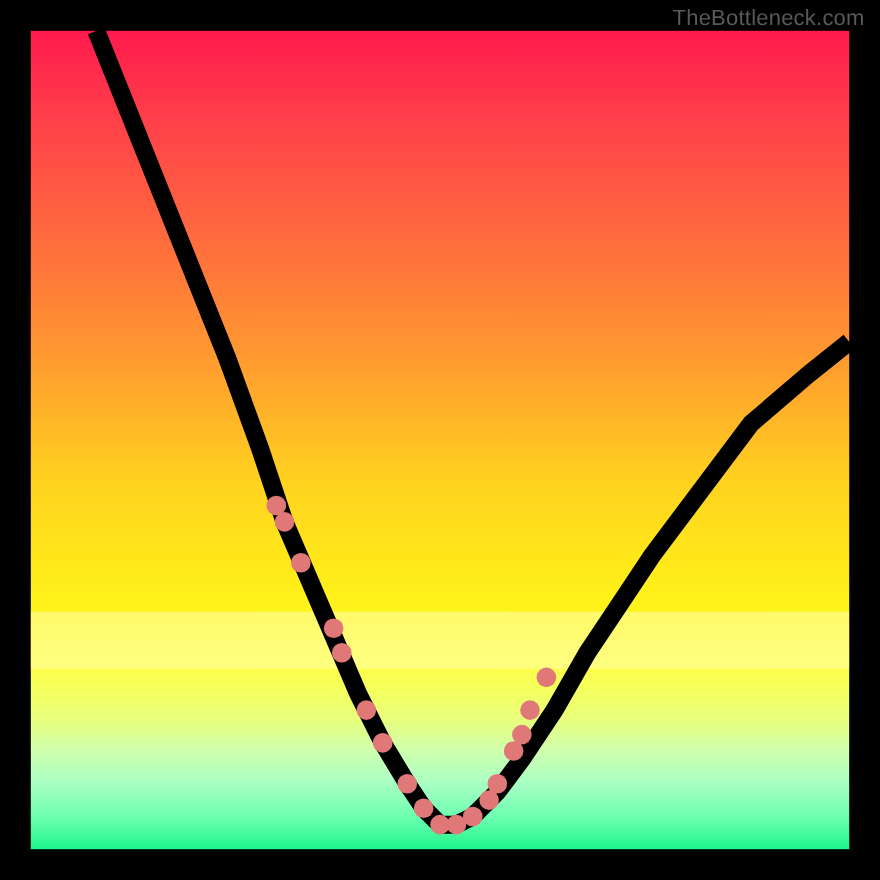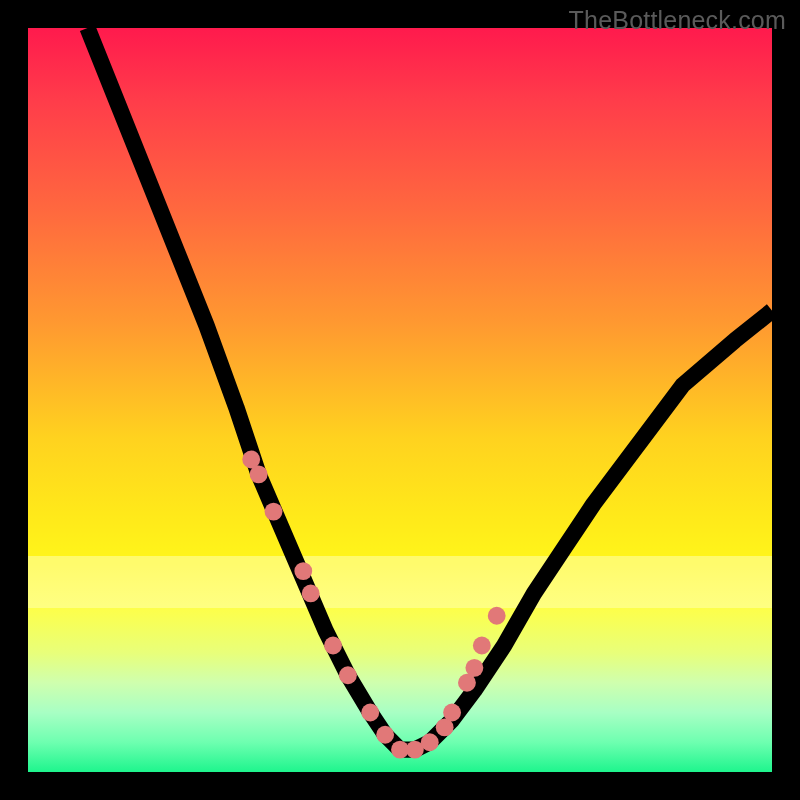--- a/index.html
+++ b/index.html
@@ -50,21 +50,21 @@
     height: 7%;
     background: #ffffb0;
     opacity: 0.55;
     pointer-events: none;
   }
   .watermark {
     position: absolute;
     top: 6px;
     right: 14px;
     color: #5a5a5a;
-    font-size: 25px;
+    font-size: 20px;
     font-weight: 400;
     letter-spacing: 0.2px;
     pointer-events: none;
   }
   svg.curve {
     position: absolute;
     inset: 0;
     width: 100%;
     height: 100%;
     overflow: visible;

